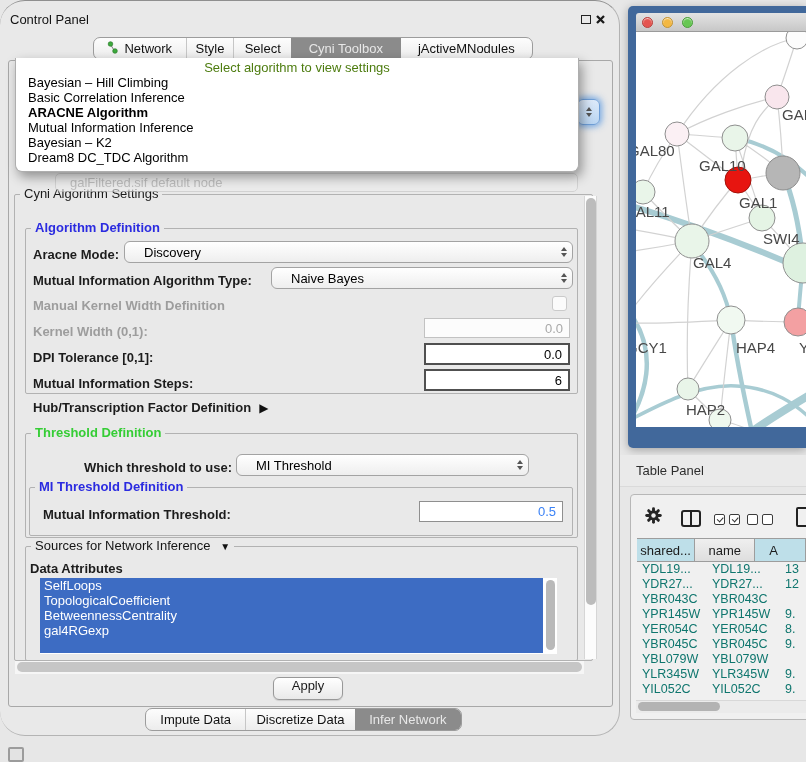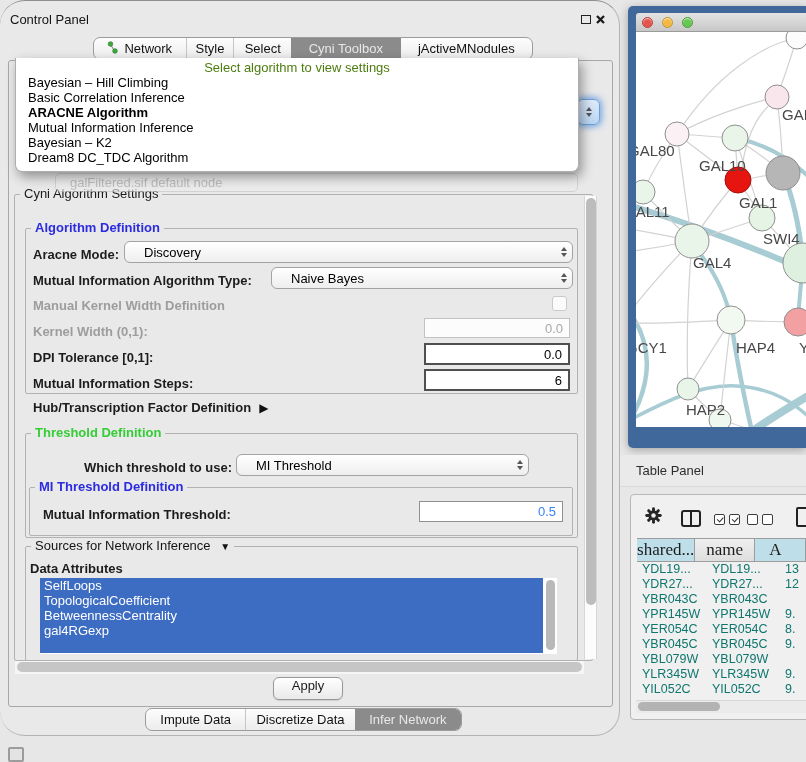--- a/index.html
+++ b/index.html
@@ -127,22 +127,22 @@
   #tl-gear{left:645px;top:507px;width:17px;height:17px;}
   #tl-cols{left:681px;top:510px;width:16px;height:13px;border:2px solid #222;border-radius:3px;}
   #tl-cols i{position:absolute;left:50%;top:0;bottom:0;width:2px;margin-left:-1px;background:#222;}
   .cbgroup{display:flex;gap:4px;}
   #tl-chk{left:714px;top:514px;} #tl-unchk{left:747px;top:514px;}
   .cb{width:9px;height:9px;border:1.5px solid #3c3c3c;border-radius:2px;background:#fff;position:relative;box-sizing:content-box;}
   .cb.chk::after{content:"";position:absolute;left:1.5px;top:1.5px;width:5px;height:2.5px;
                  border-left:1.6px solid #333;border-bottom:1.6px solid #333;transform:rotate(-48deg);}
   #tl-part{left:796px;top:507px;width:14px;height:16px;border:2px solid #222;border-radius:2px;background:#f0f0f0;}
 
-  #thead{left:637px;top:538px;width:169px;height:22px;display:flex;font-size:17px;
-         border-top:1px solid #9d9d9d;border-bottom:1px solid #9d9d9d;box-sizing:content-box;font-family:Liberation Serif, serif;}
+  #thead{left:637px;top:538px;width:169px;height:22px;display:flex;font-size:13px;
+         border-top:1px solid #9d9d9d;border-bottom:1px solid #9d9d9d;box-sizing:content-box;}
   .th{display:flex;align-items:center;justify-content:center;border-right:1px solid #9d9d9d;box-sizing:border-box;height:100%;color:#1c1c1c;}
   .th.hl{background:#bedfe9;}
   .th.plain{background:linear-gradient(#efefef,#dedede);}
   .th0{width:73px}.th1{width:75px}
   .th2{width:60px;justify-content:flex-start;padding-left:14px;}
   #tbody{left:637px;top:561px;width:169px;height:132px;overflow:hidden;font-size:12.5px;color:#0f766e;}
   .tr{height:15px;display:flex;align-items:center;}
   .td{overflow:hidden;white-space:nowrap;box-sizing:border-box;}
   .td0{width:73px;padding-left:5px;}.td1{width:75px;padding-left:2px;}.td2{width:21px;}
   #tscroll{left:636px;top:700px;width:170px;height:12px;background:#ebebeb;border-top:1px solid #d8d8d8;}

